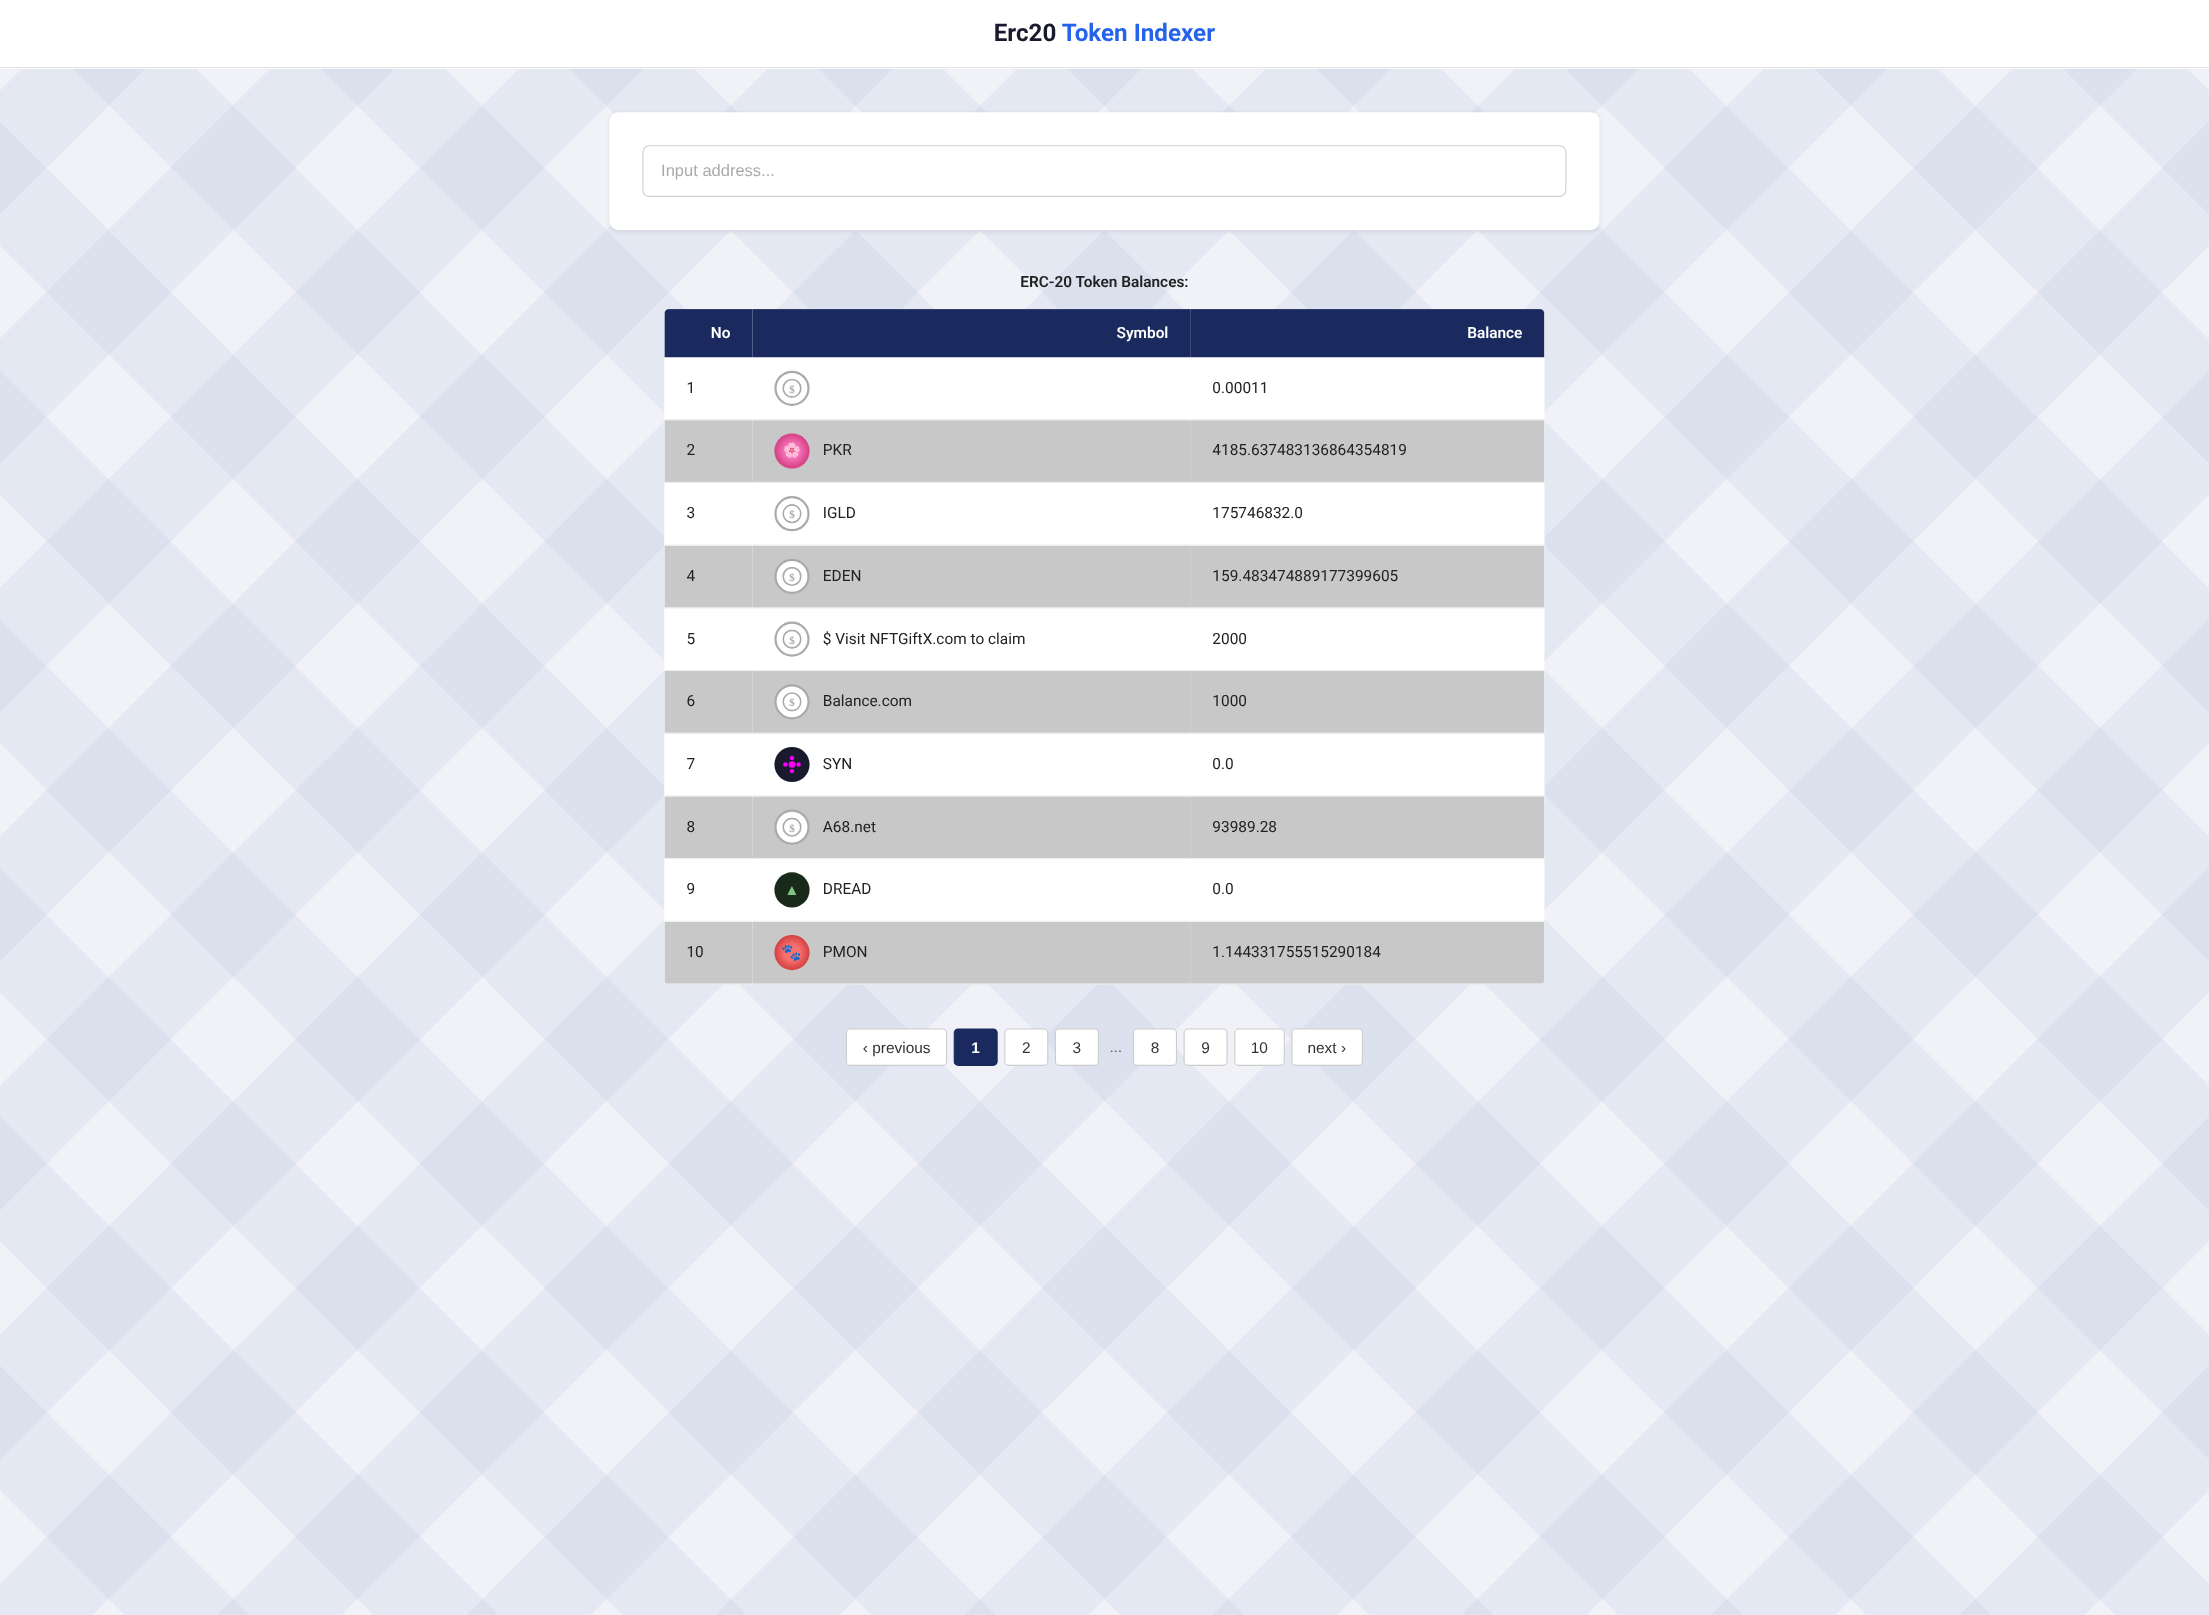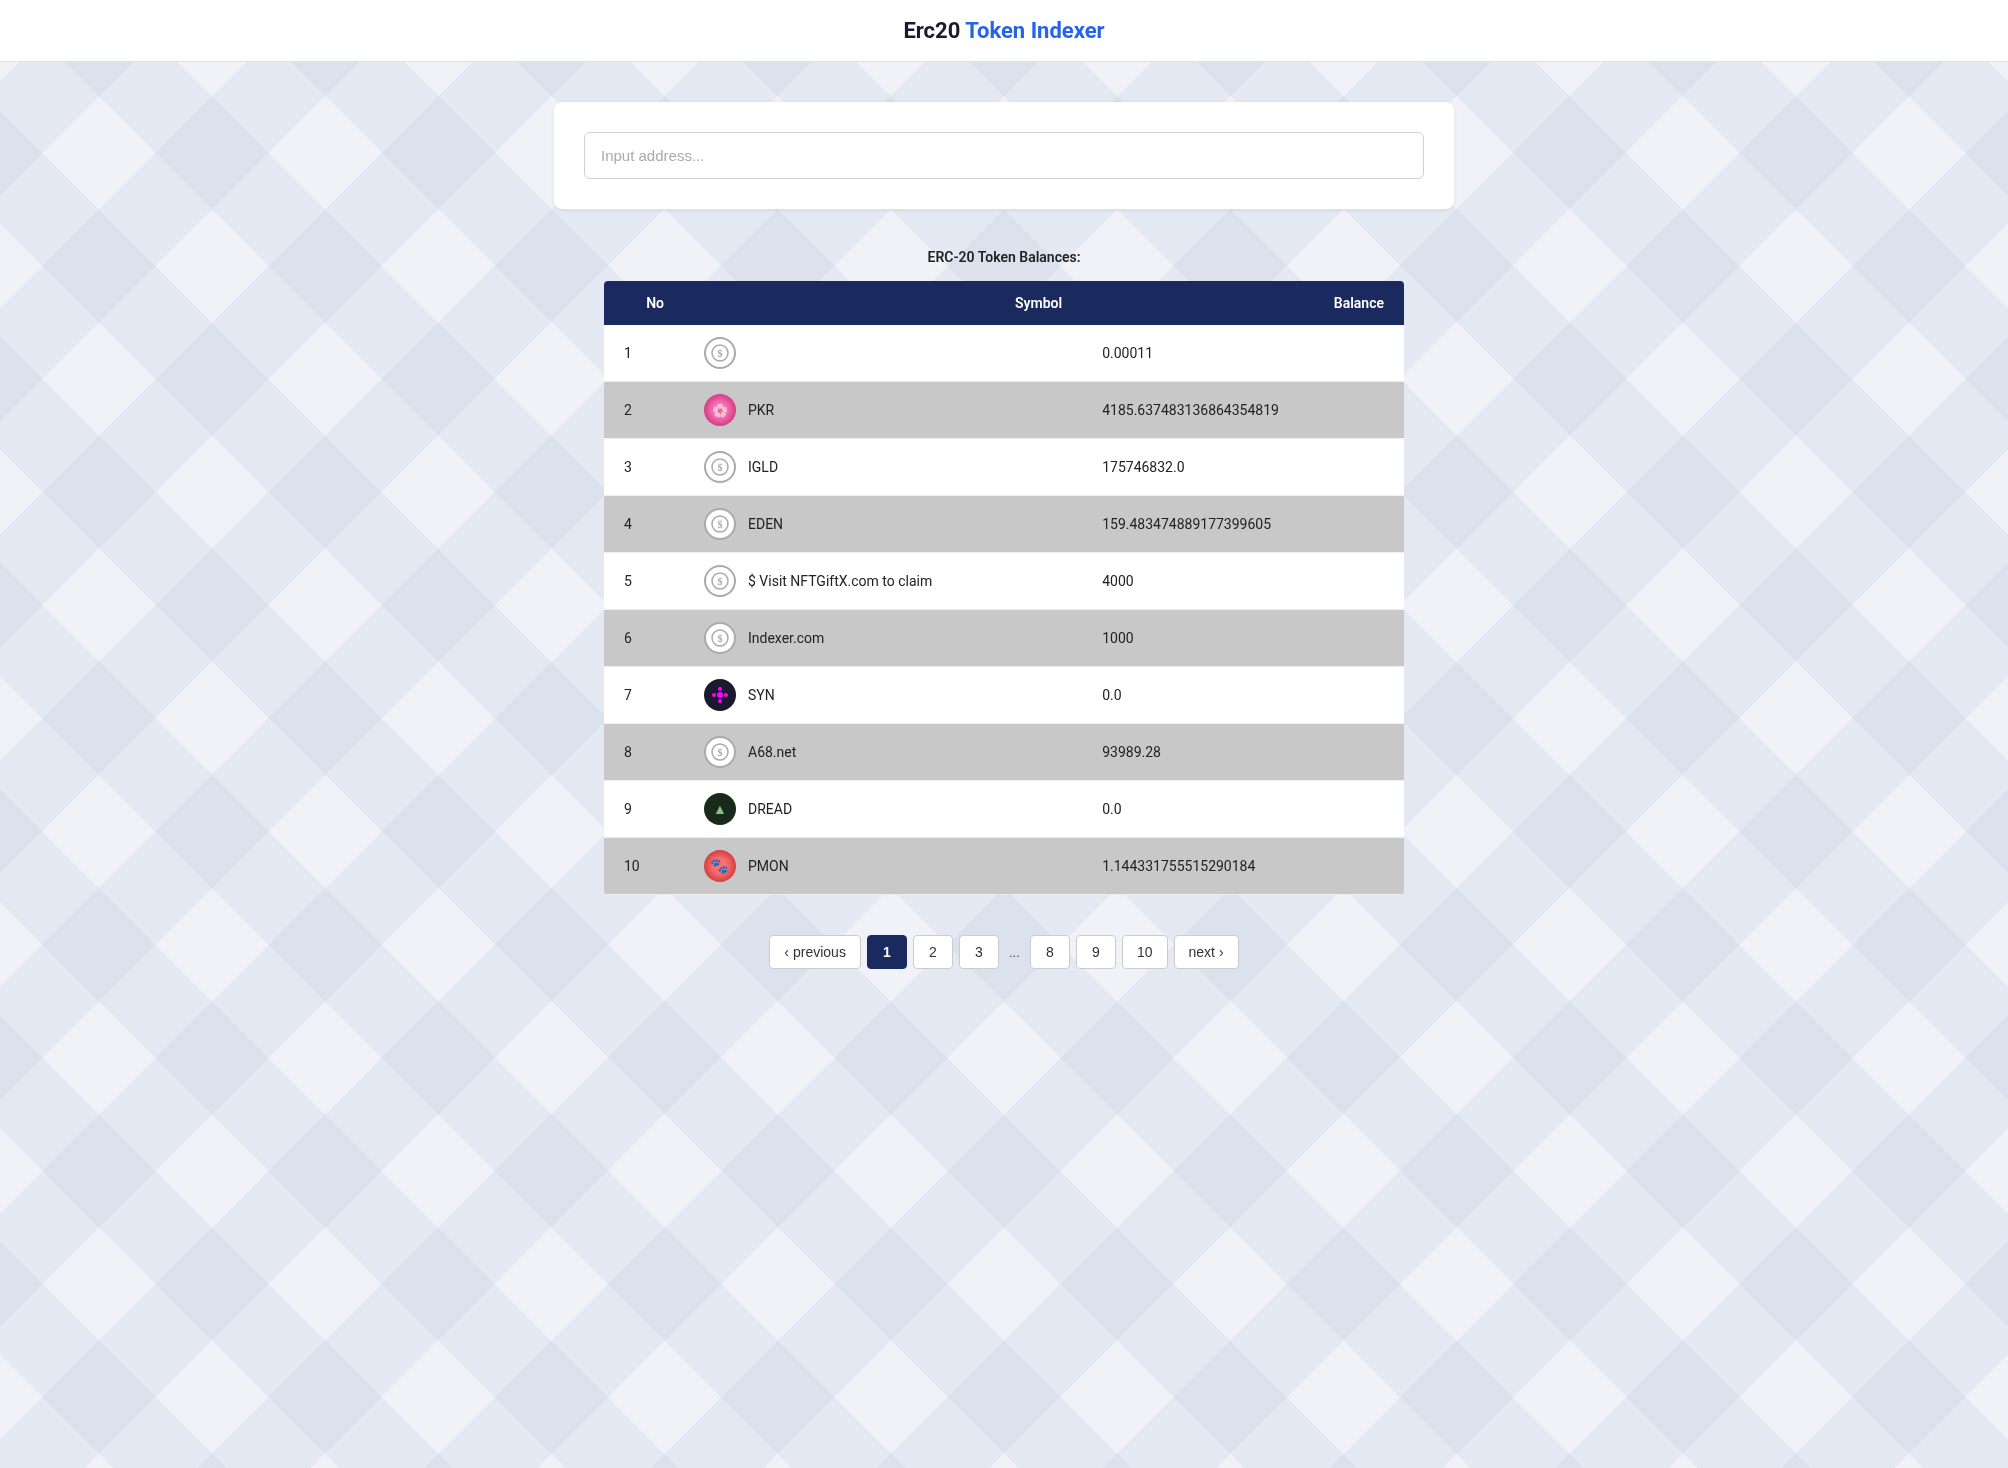--- a/index.html
+++ b/index.html
@@ -302,37 +302,37 @@
         background:white; flex-shrink:0;
       ">
         <svg width="18" height="18" viewBox="0 0 18 18">
           <circle cx="9" cy="9" r="8" fill="none" stroke="#aaa" stroke-width="1.5"></circle>
           <text x="9" y="13" text-anchor="middle" font-size="10" fill="#aaa" font-family="serif" font-weight="bold">$</text>
         </svg>
       </div>
           <span>$ Visit NFTGiftX.com to claim</span>
         </div>
       </td>
-      <td>4000</td>
+      <td>2000</td>
     </tr>
           <tr>
       <td>6</td>
       <td>
         <div class="symbol-cell">
           <div style="
         width:32px; height:32px; border-radius:50%; border:2px solid #aaa;
         display:flex; align-items:center; justify-content:center;
         background:white; flex-shrink:0;
       ">
         <svg width="18" height="18" viewBox="0 0 18 18">
           <circle cx="9" cy="9" r="8" fill="none" stroke="#aaa" stroke-width="1.5"></circle>
           <text x="9" y="13" text-anchor="middle" font-size="10" fill="#aaa" font-family="serif" font-weight="bold">$</text>
         </svg>
       </div>
-          <span>Indexer.com</span>
+          <span>Balance.com</span>
         </div>
       </td>
       <td>1000</td>
     </tr>
           <tr>
       <td>7</td>
       <td>
         <div class="symbol-cell">
           <div style="
         width:32px; height:32px; border-radius:50%;

